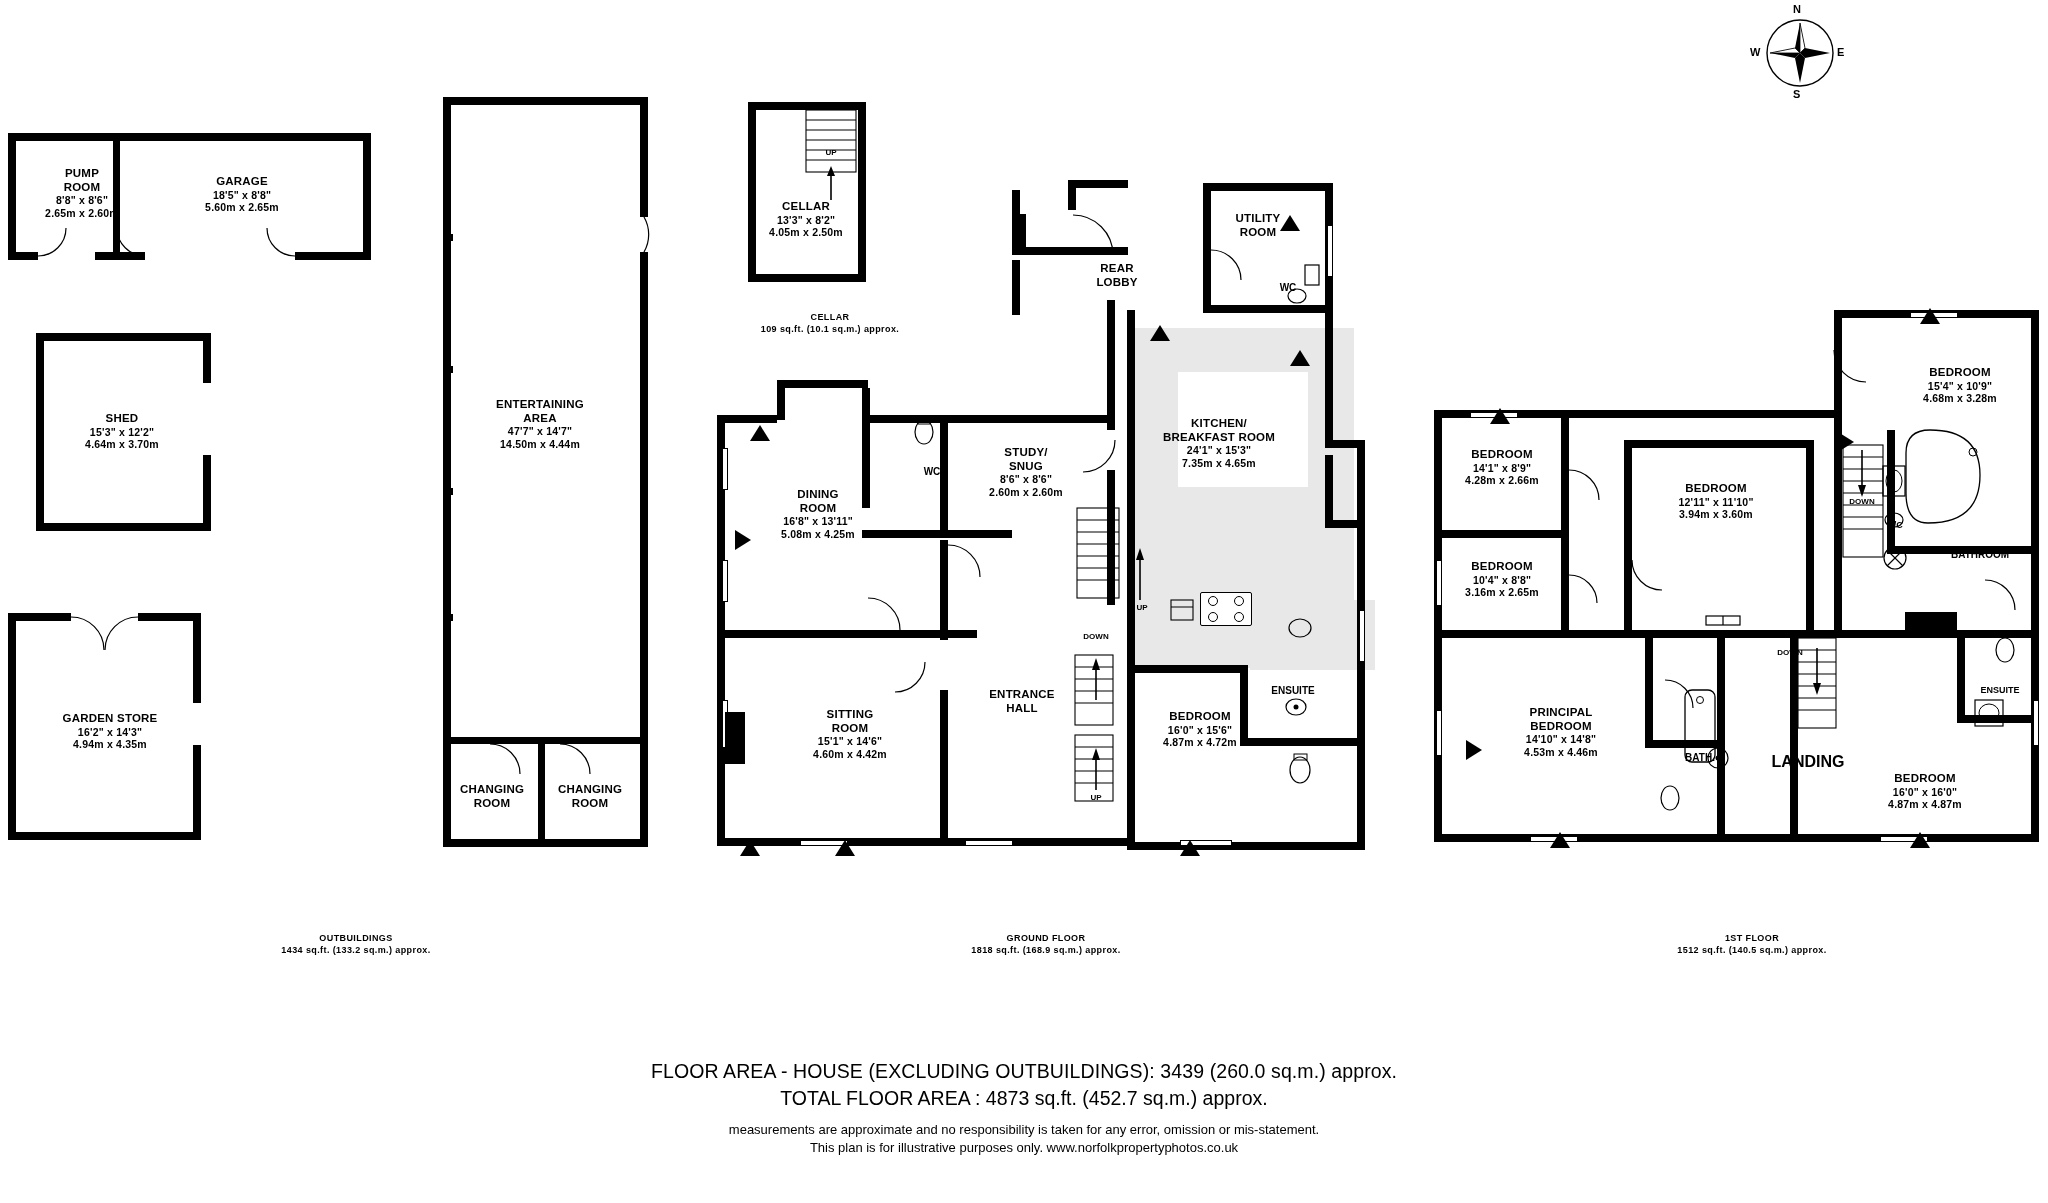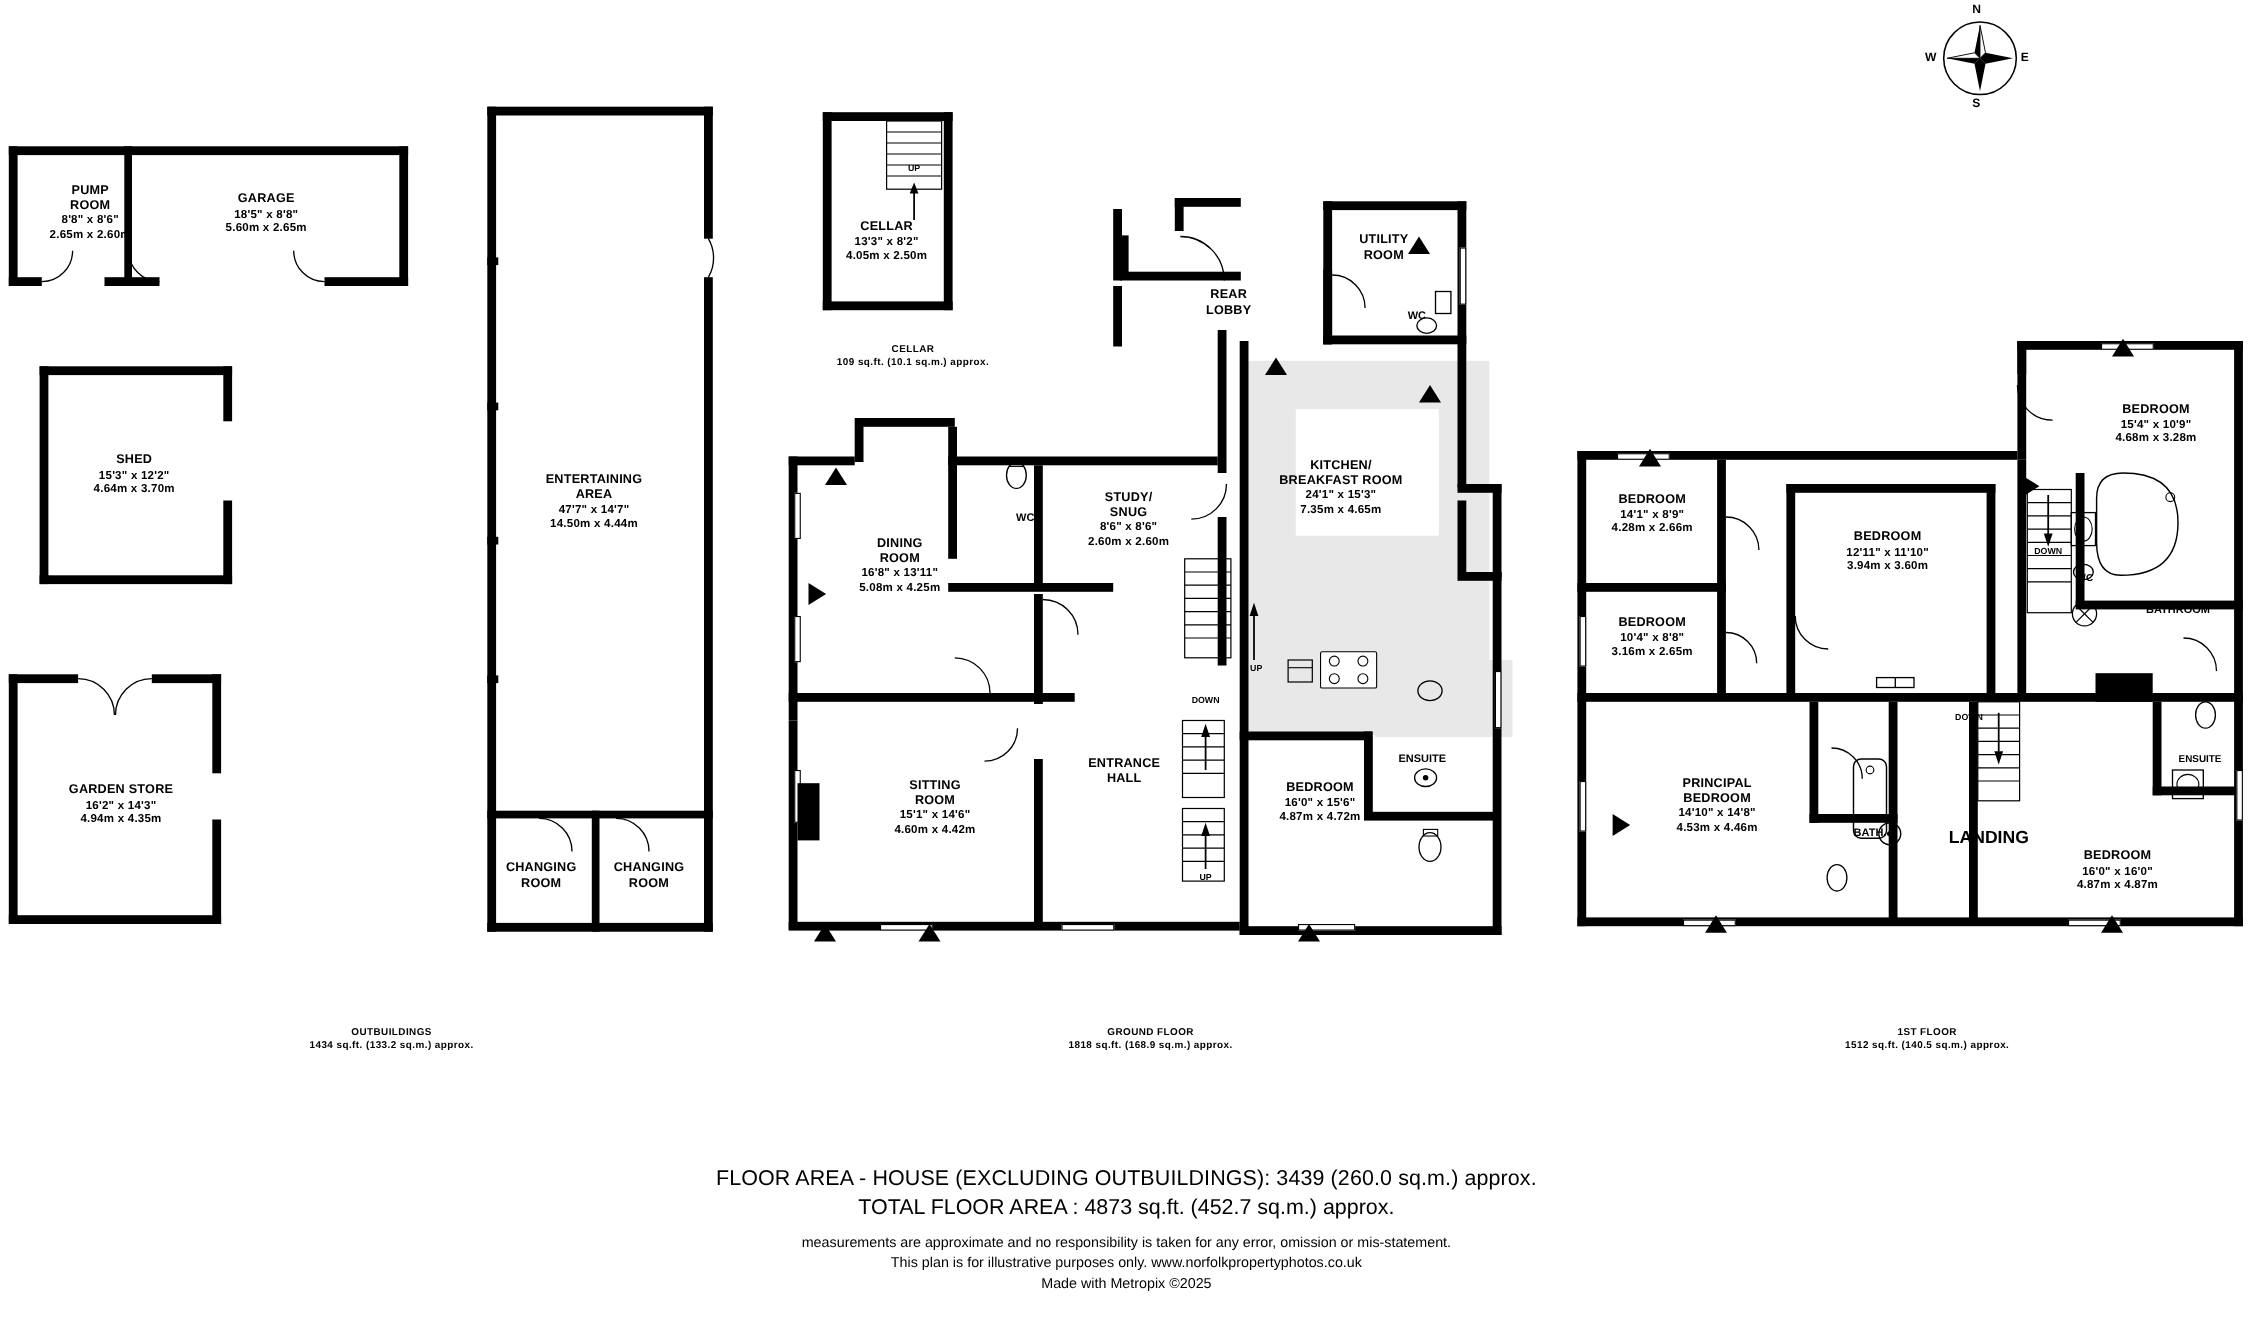--- a/index.html
+++ b/index.html
@@ -182,21 +182,21 @@
   <div class="wall" style="left:538px;top:737px;width:7px;height:110px;"></div>
   <div class="wall" style="left:443px;top:234px;width:10px;height:7px;"></div>
   <div class="wall" style="left:443px;top:366px;width:10px;height:7px;"></div>
   <div class="wall" style="left:443px;top:488px;width:10px;height:7px;"></div>
   <div class="wall" style="left:443px;top:614px;width:10px;height:7px;"></div>
   <svg class="ov">
     <path d="M644,217 A35,35 0 0 1 644,252" fill="none" stroke="#000" stroke-width="1.2"></path>
     <path d="M490,744 A30,30 0 0 1 520,774" fill="none" stroke="#000" stroke-width="1.2"></path>
     <path d="M560,744 A30,30 0 0 1 590,774" fill="none" stroke="#000" stroke-width="1.2"></path>
   </svg>
-  <div class="room-label" style="left:540px;top:398px;margin-top:32px;">
+  <div class="room-label" style="left:540px;top:398px;">
     <div class="nm" style="white-space:pre-line;">ENTERTAINING
 AREA</div>
     <div class="dim">47'7"  x 14'7"</div>
     <div class="dim">14.50m  x 4.44m</div>
   </div>
   <div class="room-label" style="left:492px;top:783px;font-size:11px;">
     <div class="nm" style="white-space:pre-line;">CHANGING
 ROOM</div>
   </div>
   <div class="room-label" style="left:590px;top:783px;font-size:11px;">
@@ -551,17 +551,16 @@
     <div>1ST FLOOR</div>
     <div>1512 sq.ft. (140.5 sq.m.) approx.</div>
   </div>
 
   <div class="footer" style="top:1060px;">
     <div class="fa1">FLOOR AREA - HOUSE (EXCLUDING OUTBUILDINGS): 3439 (260.0 sq.m.) approx.</div>
     <div class="fa2" style="margin-top:4px;">TOTAL FLOOR AREA : 4873 sq.ft. (452.7 sq.m.) approx.</div>
     <div class="disc">
       <div>measurements are approximate and no responsibility is taken for any error, omission or mis-statement.</div>
       <div>This plan is for illustrative purposes only. www.norfolkpropertyphotos.co.uk</div>
-      <div>Made with Metropix ©2025</div>
     </div>
   </div>
 
 </div>
 
 </body></html>

